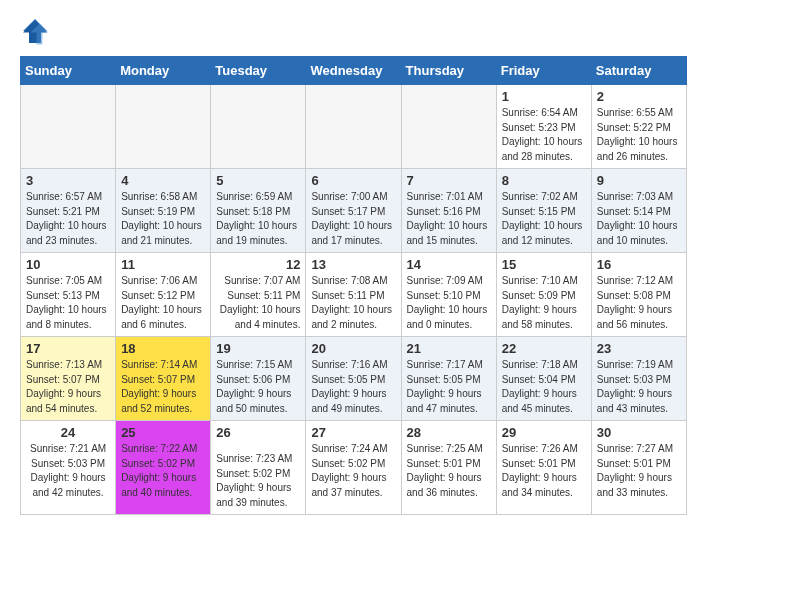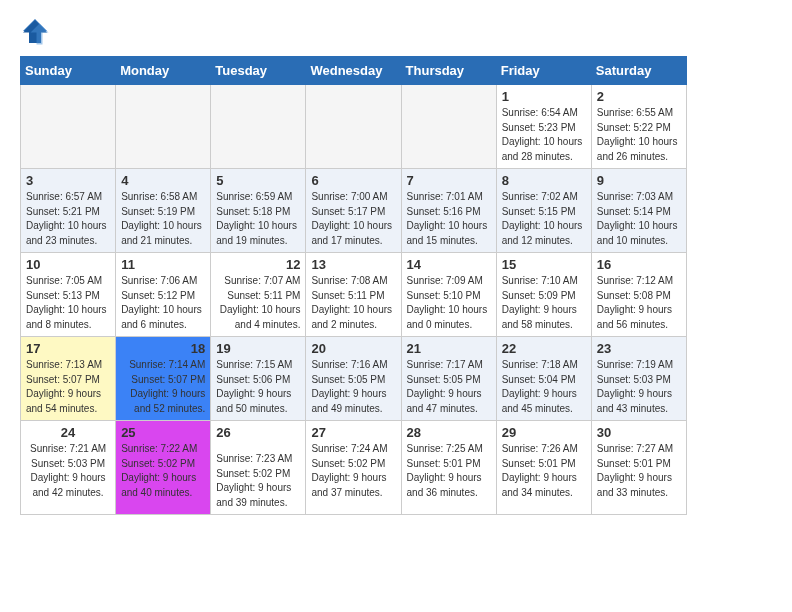--- a/index.html
+++ b/index.html
@@ -265,21 +265,21 @@
           </td>
         </tr>
         <tr class="week-even">
           <td style="background: #fef9c3;">
             <span class="day-num">17</span>
             <div class="day-info" style="white-space: pre-line;">Sunrise: 7:13 AM
 Sunset: 5:07 PM
 Daylight: 9 hours
 and 54 minutes.</div>
           </td>
-          <td style="background: #3b82f6; text-align: right;">
+          <td style="background: #fde047;">
             <span class="day-num">18</span>
             <div class="day-info" style="white-space: pre-line;">Sunrise: 7:14 AM
 Sunset: 5:07 PM
 Daylight: 9 hours
 and 52 minutes.</div>
           </td>
           <td style="background: rgb(237, 242, 249);">
             <span class="day-num">19</span>
             <div class="day-info" style="white-space: pre-line;">Sunrise: 7:15 AM
 Sunset: 5:06 PM

